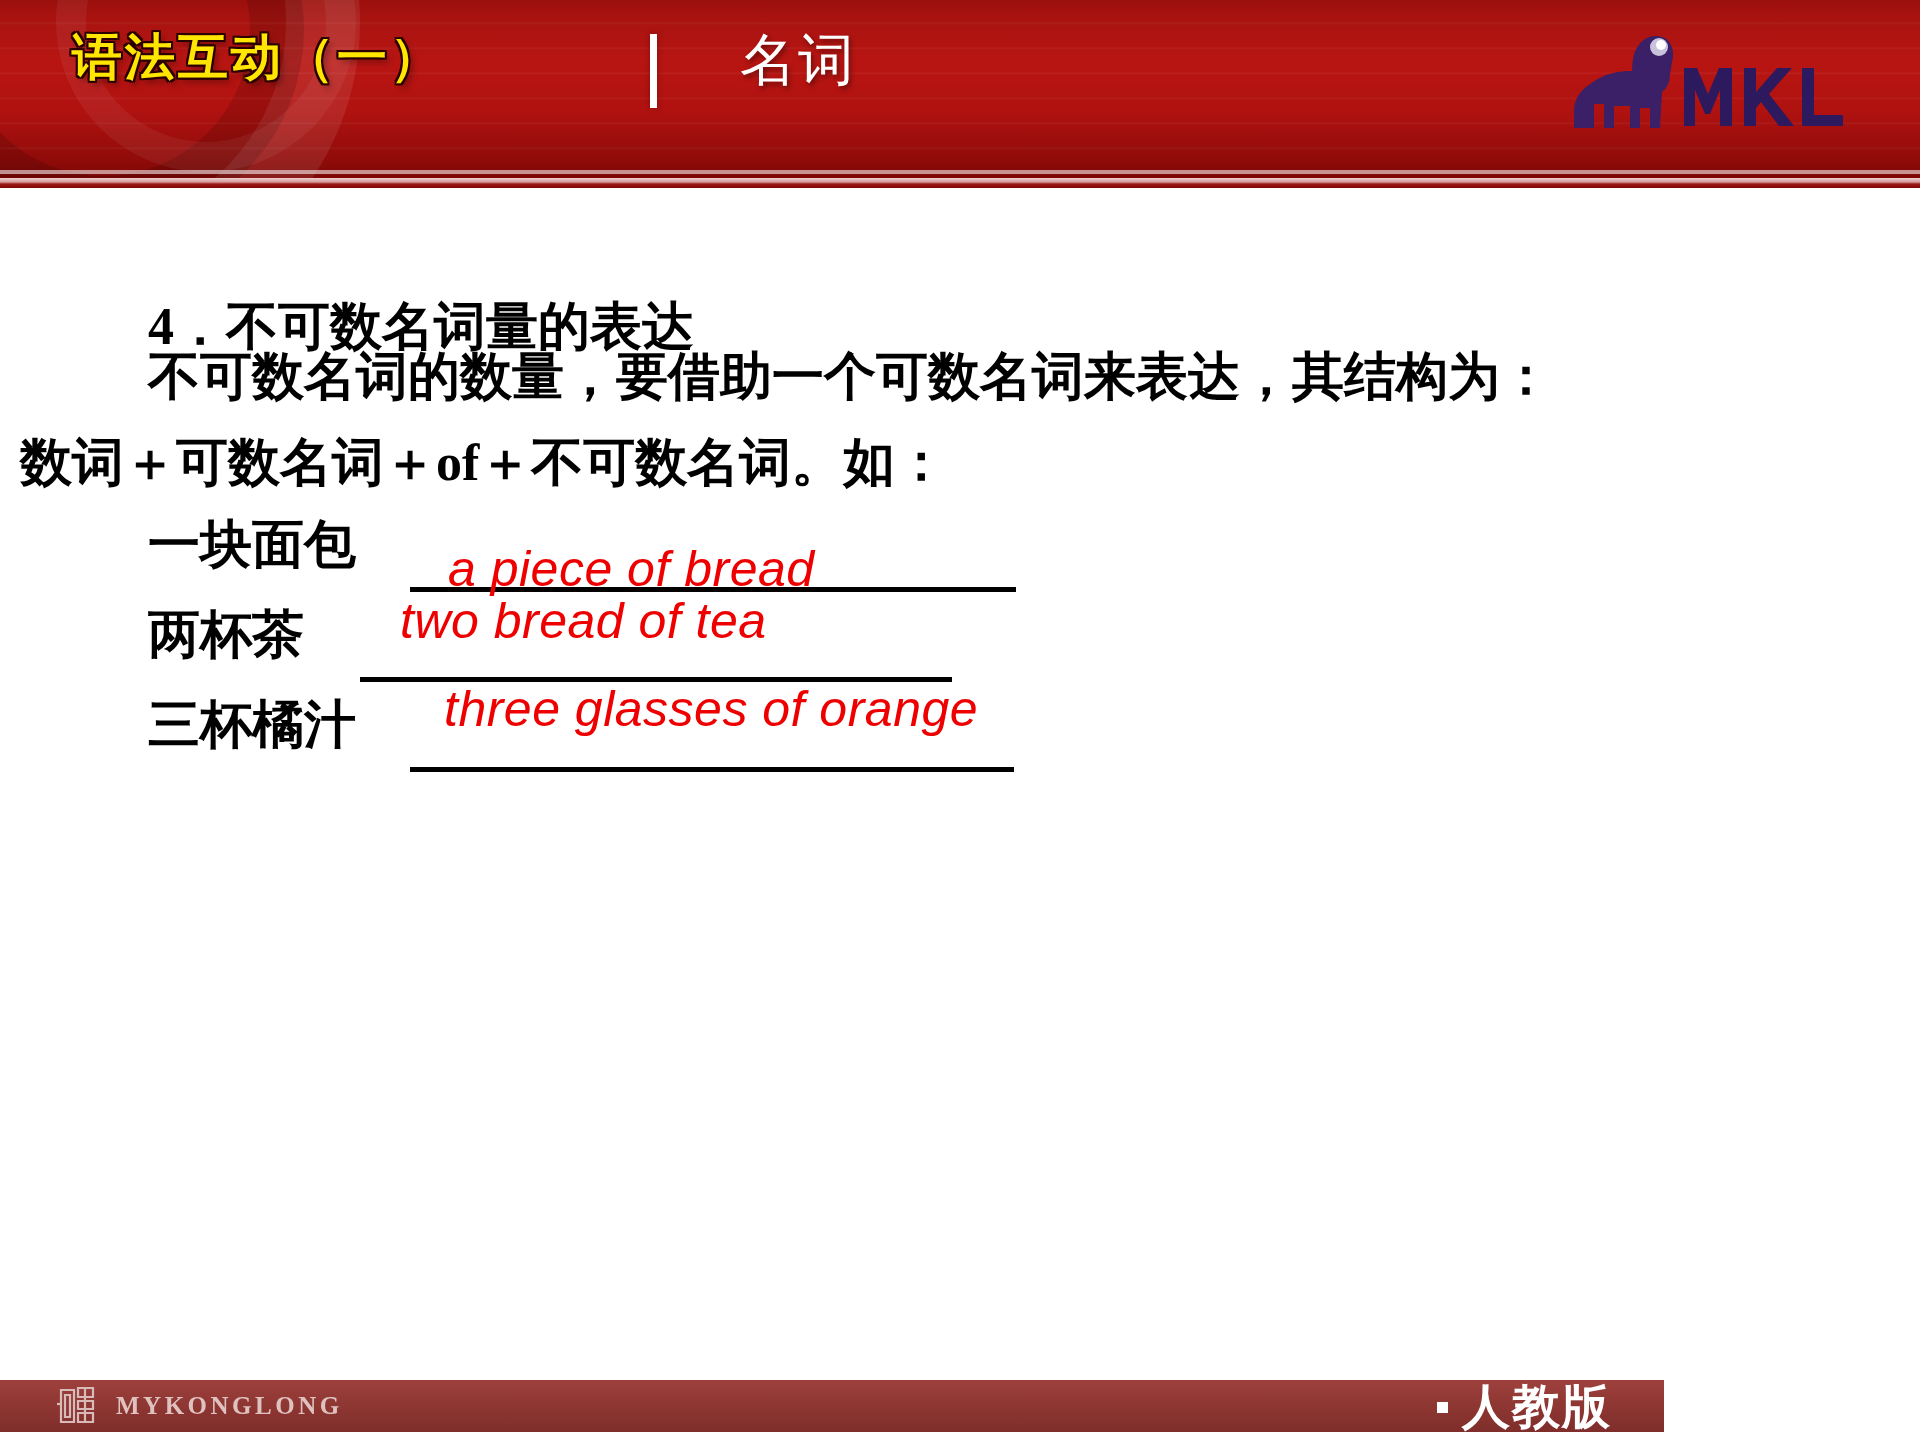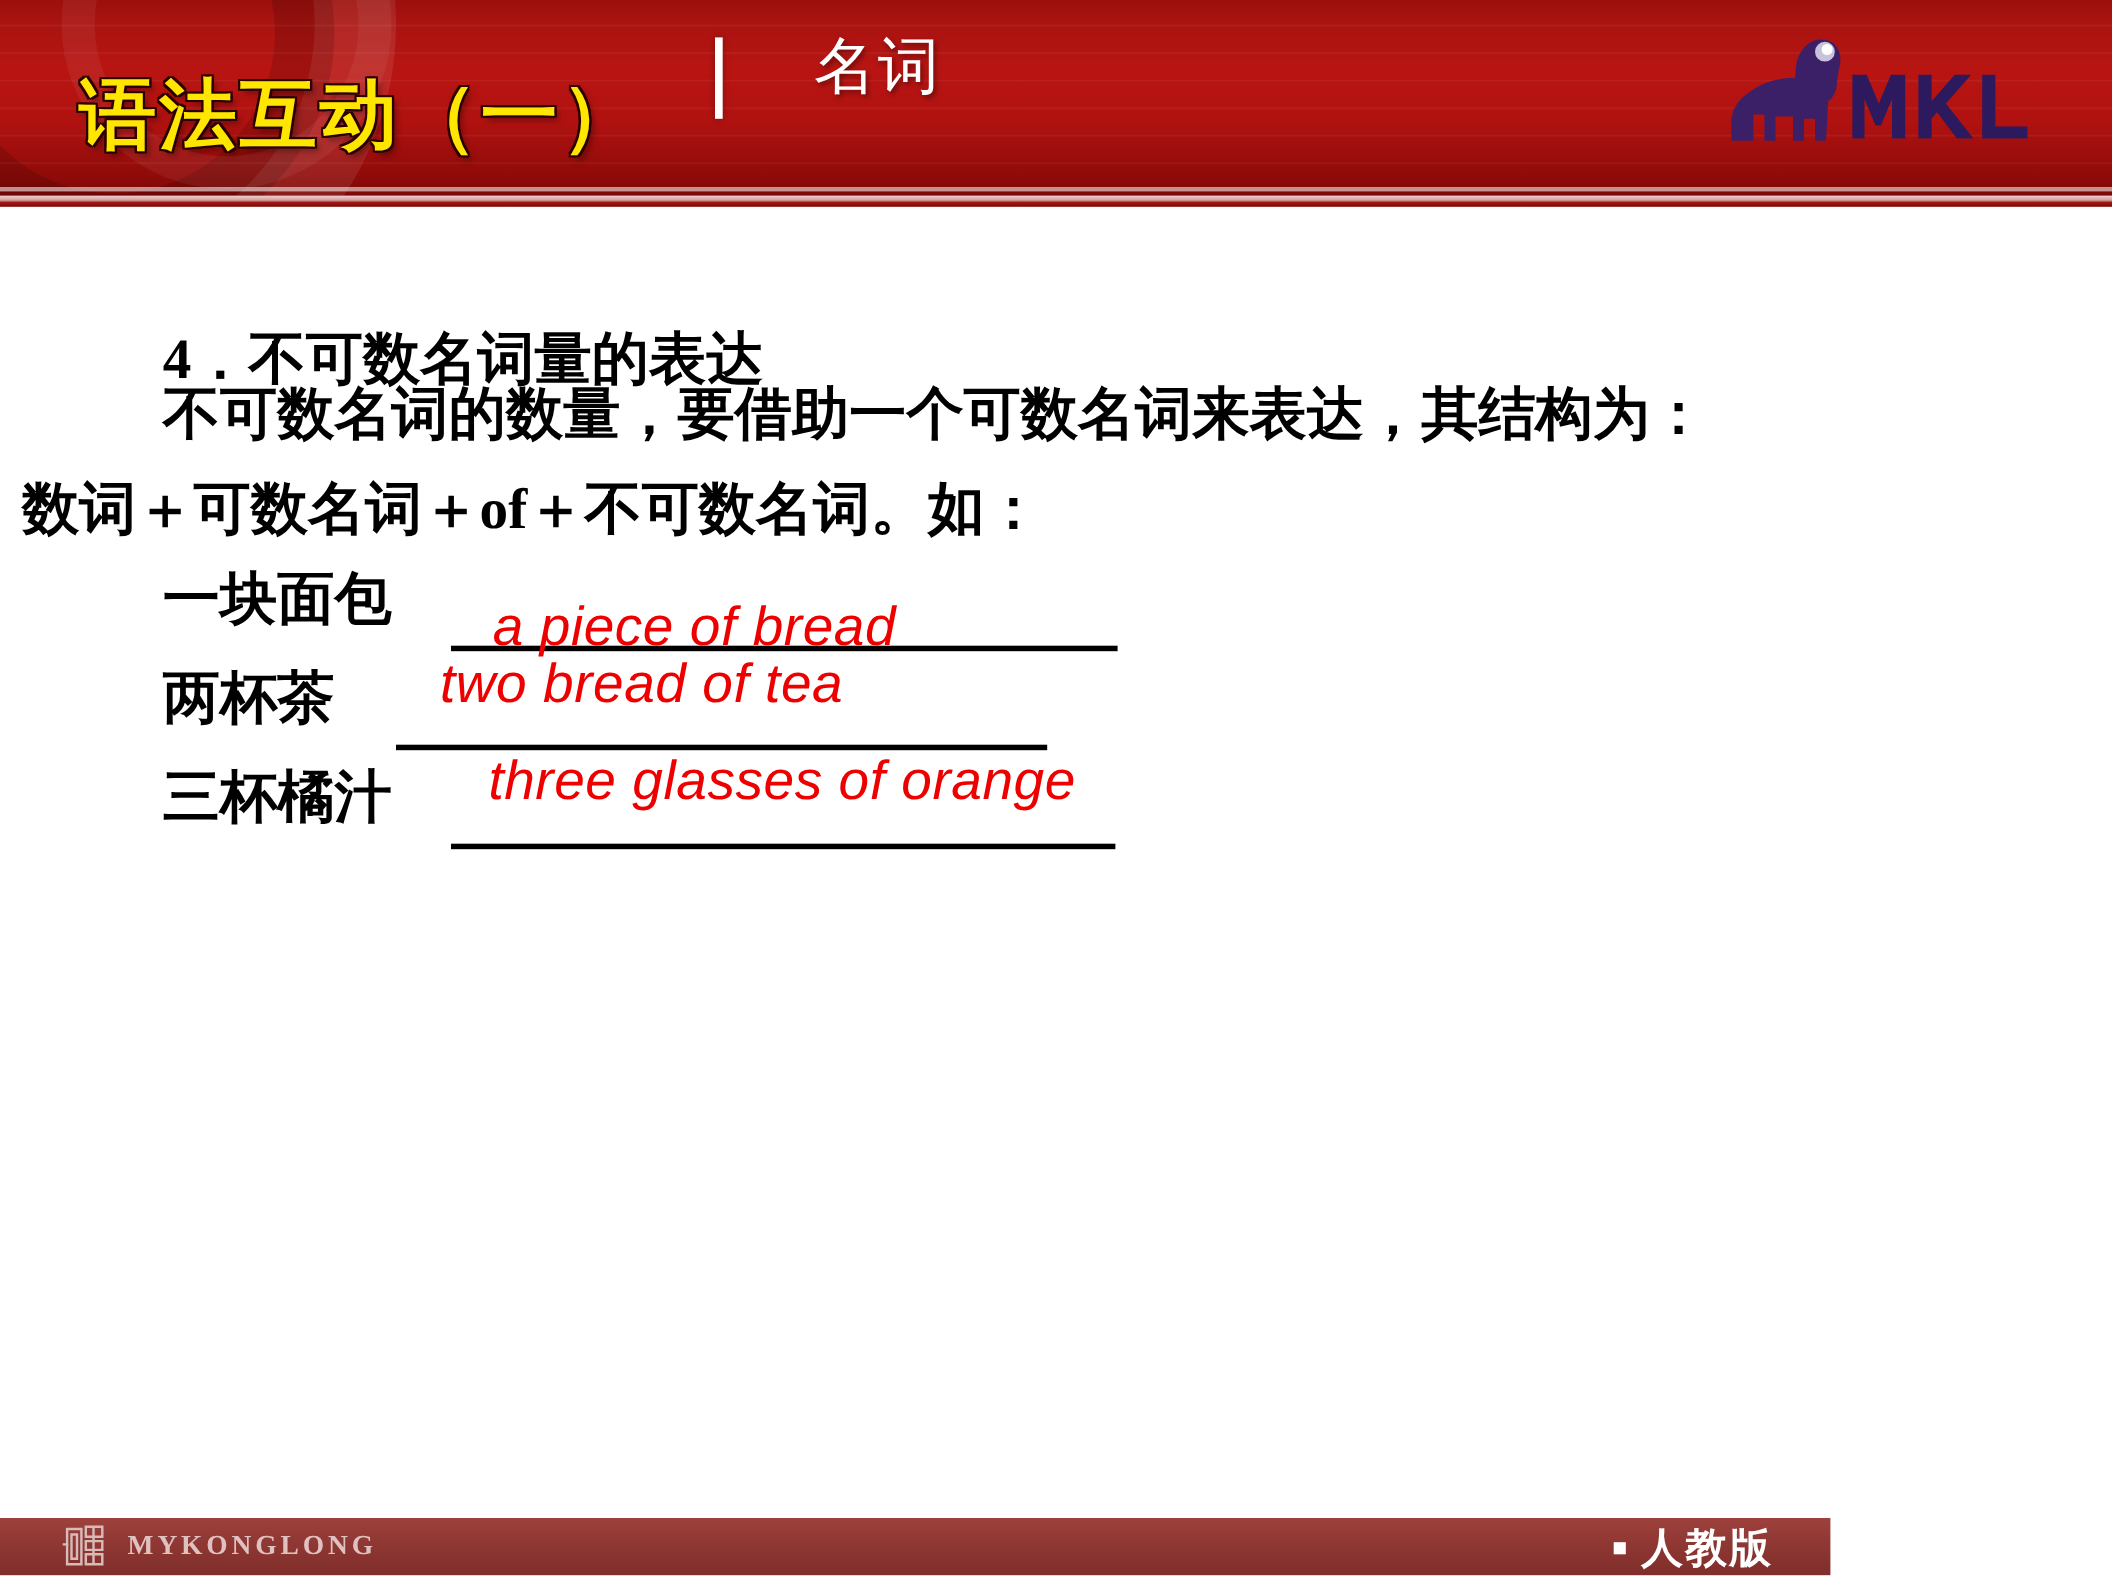--- a/index.html
+++ b/index.html
@@ -97,37 +97,36 @@
     width: 1920px;
     height: 4px;
     background: rgba(255,255,255,0.55);
   }
 
   
   .header-title {
     position: absolute;
     left: 72px;
     top: 32px;
-    font-size: 70px;
+    font-size: 50px;
     line-height: 1;
     font-weight: bold;
     color: #ffe600;
     letter-spacing: 3px;
     text-shadow:
        2px 0 0 #2b0000,
       -2px 0 0 #2b0000,
        0 2px 0 #2b0000,
        0 -2px 0 #2b0000,
        2px 2px 0 #2b0000,
       -2px 2px 0 #2b0000,
        2px -2px 0 #2b0000,
       -2px -2px 0 #2b0000,
        4px 5px 6px rgba(0,0,0,0.35);
     white-space: nowrap;
-    margin-top: 37px;
   }
   .header-sep {
     position: absolute;
     left: 650px;
     top: 34px;
     width: 7px;
     height: 74px;
     background: #ffffff;
     box-shadow: 0 0 6px rgba(0,0,0,0.3);
   }
@@ -269,21 +268,21 @@
     gap: 14px;
     height: 52px;
   }
   .footer-bullet {
     width: 11px;
     height: 11px;
     background: #ffffff;
     display: inline-block;
   }
   .footer-edition {
-    font-size: 38px;
+    font-size: 48px;
     font-weight: bold;
     color: #ffffff;
     letter-spacing: 2px;
     font-family: Liberation Serif, serif;
     white-space: nowrap;
   }
 </style>
 </head>
 <body>
 

